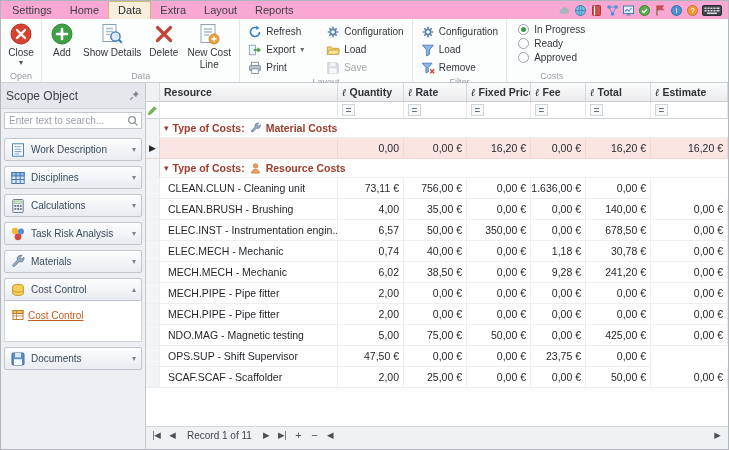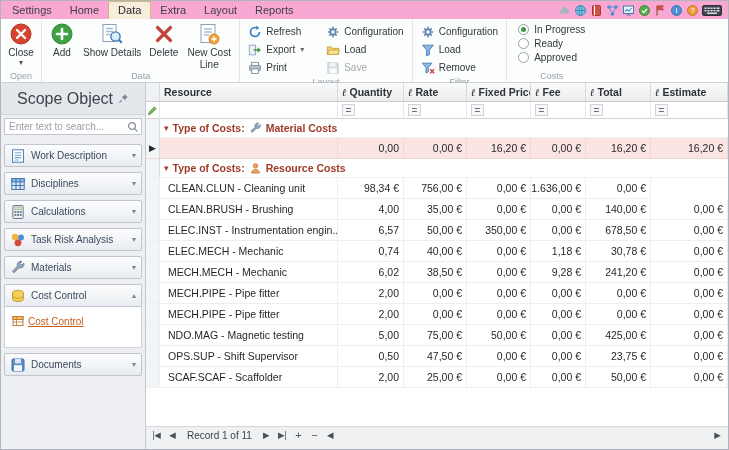--- a/index.html
+++ b/index.html
@@ -36,21 +36,21 @@
   .smallbtn.disabled{opacity:.45;text-align:right;}
   .sdd{font-size:8px;color:#666;margin-left:1px;}
   .radios{display:flex;flex-direction:column;gap:3px;padding:4px 8px 0;}
   .radio{display:flex;align-items:center;gap:5px;font-size:10px;color:#33373c;cursor:default;}
   .rdot{width:11px;height:11px;border:1px solid #9aa2ac;border-radius:50%;background:#fff;position:relative;flex:0 0 auto;}
   .radio.sel .rdot::after{content:"";position:absolute;inset:2px;border-radius:50%;background:var(--radio-selected,#3f9b43);}
 
   
   .content{flex:1;display:flex;min-height:0;}
   .sidebar{width:145px;flex:0 0 145px;background:#edeff2;border-right:1px solid #c5c9cf;display:flex;flex-direction:column;}
-  .panel-title{height:32px;display:flex;align-items:center;padding:0 16px;font-size:16px;color:#3f434a;background:#e4e7eb;border-bottom:1px solid #d2d6db;}
+  .panel-title{height:26px;display:flex;align-items:center;padding:0 5px;font-size:12px;color:#3f434a;background:#e4e7eb;border-bottom:1px solid #d2d6db;}
   .pticons{margin-left:auto;display:flex;gap:3px;}
   .pticons .ticon{width:11px;height:11px;}
   .search{margin:3px 3px 5px;position:relative;}
   .search input{width:100%;height:17px;border:1px solid #c2c7cf;background:#fff;font-family:inherit;font-size:10px;padding:0 16px 0 4px;color:#333;}
   .search input::placeholder{color:#9aa0a8;}
   .search .mag{position:absolute;right:3px;top:2.5px;width:12px;height:12px;}
   .navitems{padding:4px 3px;display:flex;flex-direction:column;}
   .navitem{height:23px;margin-bottom:5px;display:flex;align-items:center;gap:5px;padding:0 5px;background:linear-gradient(#fdfdfe,#e8ecf0);border:1px solid #bfc6cf;border-radius:2px;font-size:10px;color:#3a4a5c;cursor:default;}
   .navitem.open{margin-bottom:0;border-radius:2px 2px 0 0;}
   .nicon{width:16px;height:16px;display:inline-flex;flex:0 0 auto;}
@@ -596,21 +596,21 @@
                 <path d="M3.2 13.6c0-2.7 2.1-4.4 4.8-4.4s4.8 1.7 4.8 4.4z" fill="#f0a35e" stroke="#c07a3b"></path>
               </svg>
             </span>
           <span class="gtext">Resource Costs</span>
         </div>
       </div>
 
       <div class="trow drow">
         <div class="c ind"></div>
         <div class="c name">CLEAN.CLUN - Cleaning unit</div>
-        <div class="c num">98,34 €</div>
+        <div class="c num">73,11 €</div>
         <div class="c num">756,00 €</div>
         <div class="c num">0,00 €</div>
         <div class="c num">1.636,00 €</div>
         <div class="c num">0,00 €</div>
       </div>
       <div class="trow drow">
         <div class="c ind"></div>
         <div class="c name">CLEAN.BRUSH - Brushing</div>
         <div class="c num">4,00</div>
         <div class="c num">35,00 €</div>
@@ -675,21 +675,20 @@
         <div class="c num">5,00</div>
         <div class="c num">75,00 €</div>
         <div class="c num">50,00 €</div>
         <div class="c num">0,00 €</div>
         <div class="c num">425,00 €</div>
         <div class="c num">0,00 €</div>
       </div>
       <div class="trow drow">
         <div class="c ind"></div>
         <div class="c name">OPS.SUP - Shift Supervisor</div>
-        <div class="c num">0,50</div>
         <div class="c num">47,50 €</div>
         <div class="c num">0,00 €</div>
         <div class="c num">0,00 €</div>
         <div class="c num">23,75 €</div>
         <div class="c num">0,00 €</div>
       </div>
       <div class="trow drow">
         <div class="c ind"></div>
         <div class="c name">SCAF.SCAF - Scaffolder</div>
         <div class="c num">2,00</div>

